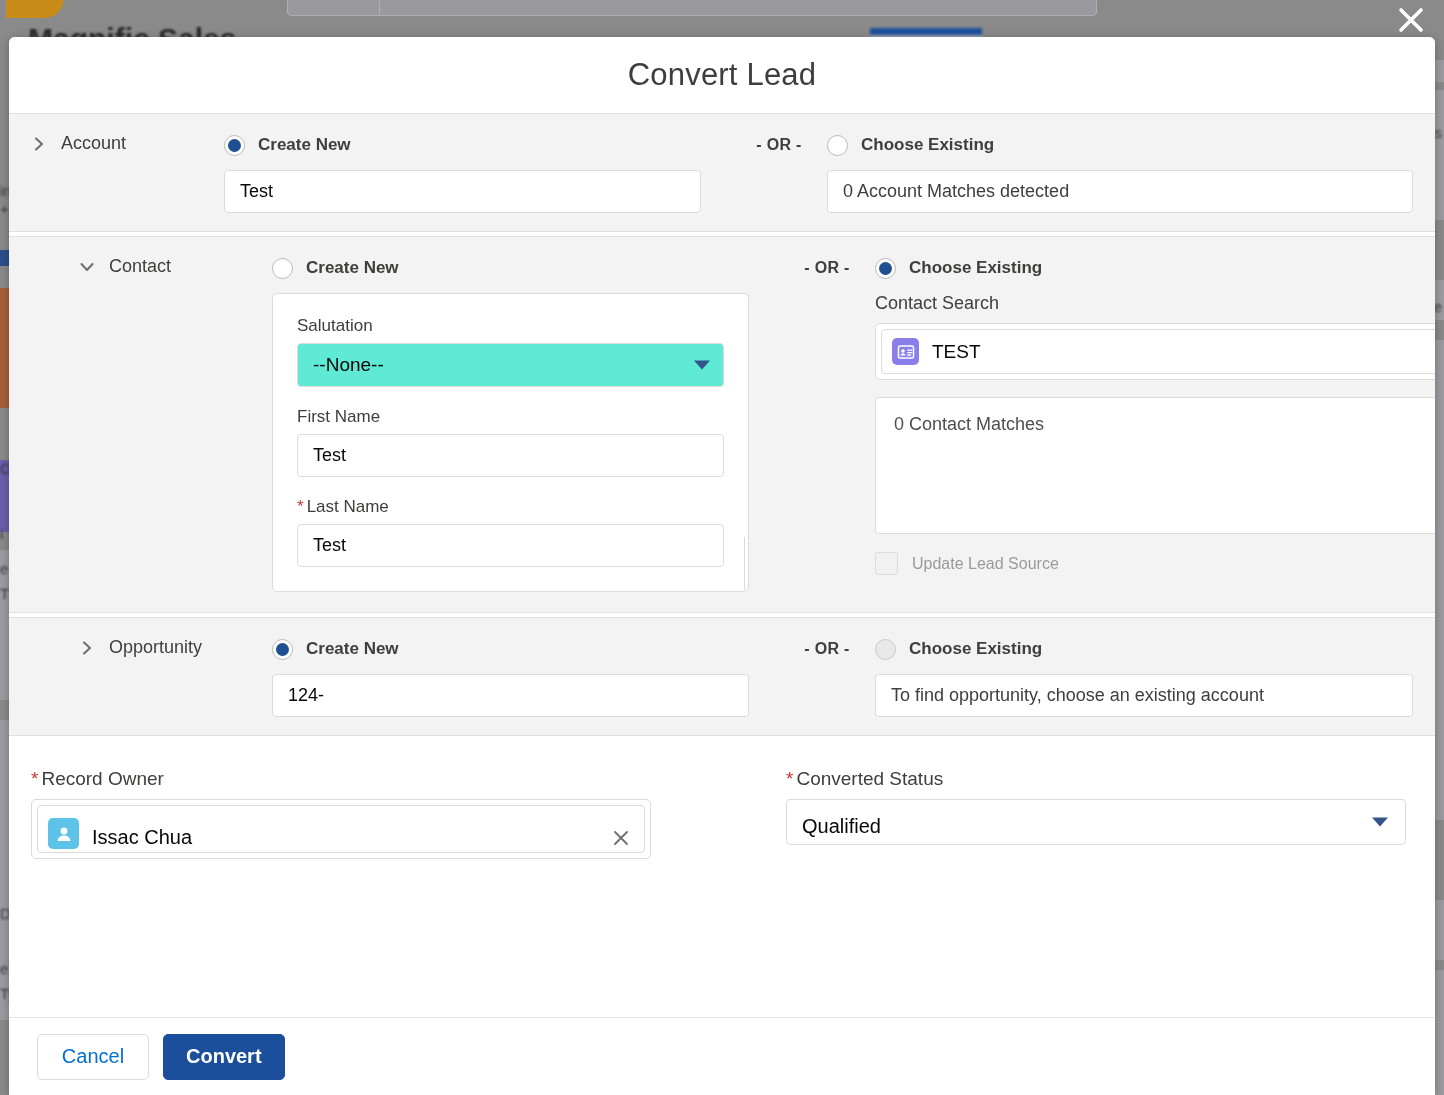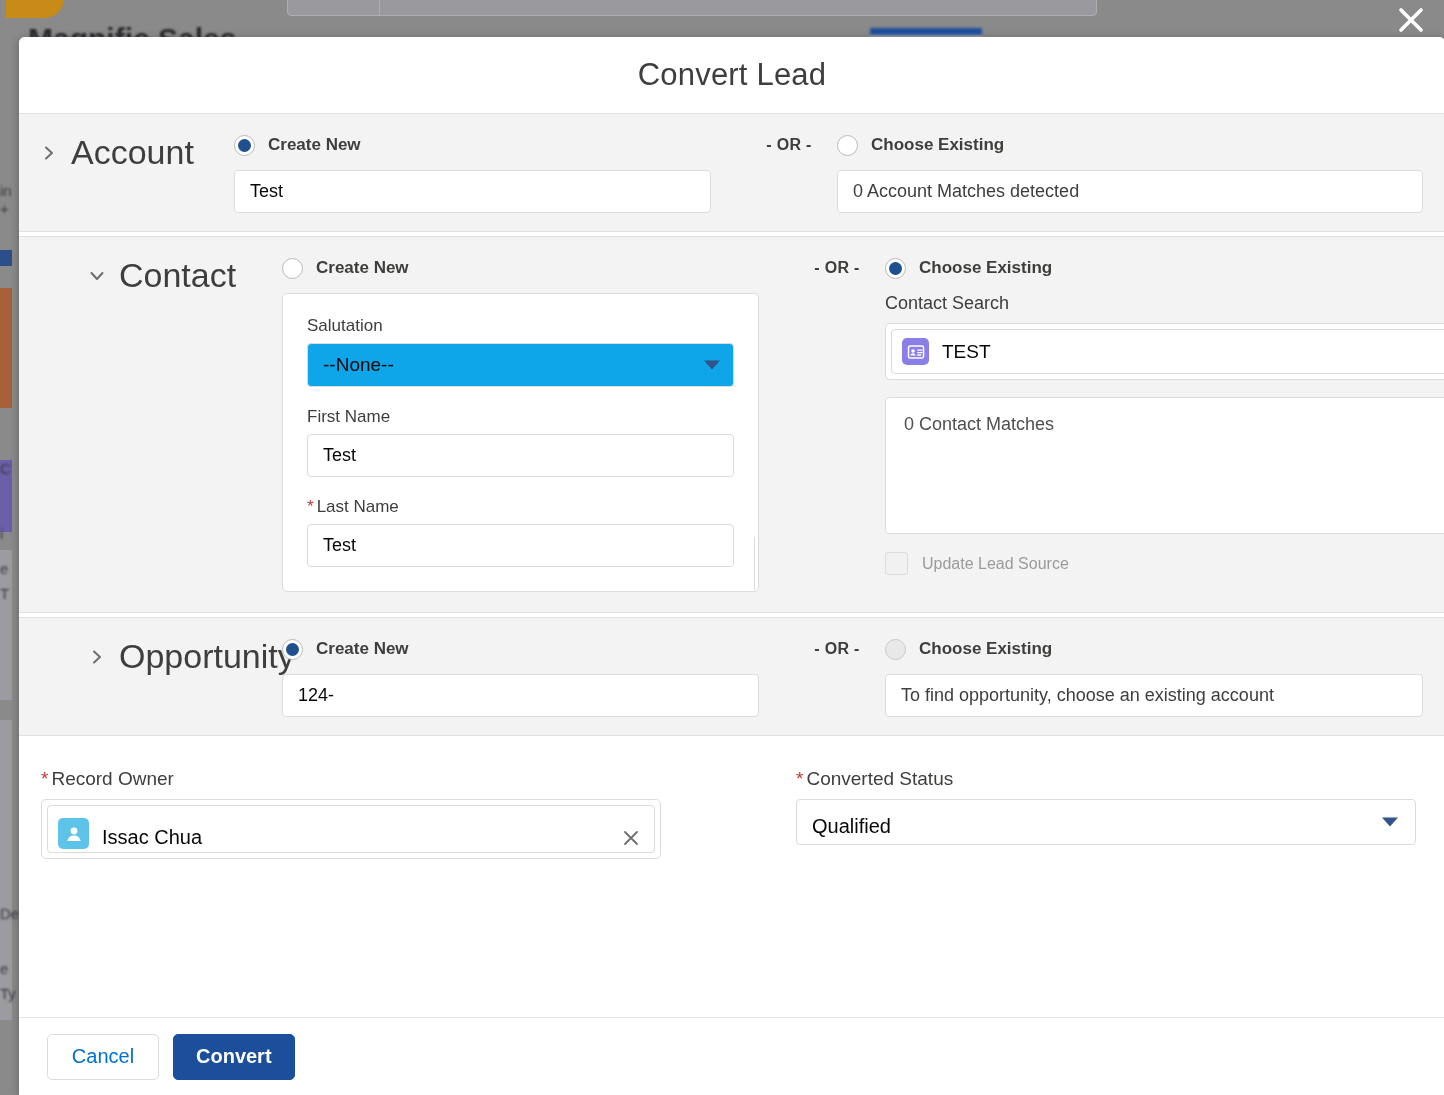--- a/index.html
+++ b/index.html
@@ -75,21 +75,21 @@
   #close-btn {
     position: absolute; right: 10px; top: 0px;
     width: 46px; height: 40px;
     display: flex; align-items: center; justify-content: center;
     cursor: pointer; z-index: 40;
   }
   #close-btn svg { display: block; }
 
   
   #modal {
-    position: absolute; left: 19px; top: 37px;
+    position: absolute; left: 9px; top: 37px;
     width: 1426px; height: 1058px;
     background: #ffffff;
     border-radius: 6px 6px 0 0;
     box-shadow: 0 2px 10px rgba(0,0,0,.28);
     overflow: hidden;
     display: flex; flex-direction: column;
     z-index: 20;
   }
   .modal-header {
     height: 76px; flex: 0 0 76px;
@@ -124,21 +124,21 @@
   .sec-heading {
     display: flex; align-items: center; gap: 14px;
     width: 193px; flex: 0 0 193px;
     padding-top: 1px;
   }
   .chev {
     width: 16px; height: 16px; flex: 0 0 16px;
     display: inline-block; cursor: pointer; color: #706e6b;
   }
   .sec-title {
-    font-size: 34px; font-weight: 400; color: #3e3e3c; white-space: nowrap;
+    font-size: 18px; font-weight: 400; color: #3e3e3c; white-space: nowrap;
   }
   .sec-left-content { flex: 1 1 auto; }
 
   .or-cell {
     width: 72px; flex: 0 0 72px;
     text-align: center; font-size: 16px; font-weight: 700; color: #3e3e3c;
     padding-top: 4px; letter-spacing: .3px;
   }
   .sec-right { flex: 1 1 auto; padding-left: 12px; }
 
@@ -192,21 +192,21 @@
     background: #fff; border: 1px solid #dddbda; border-radius: 5px;
     padding: 22px 24px 24px 24px;
   }
   .fld-label {
     font-size: 17px; color: #3e3e3c; margin-bottom: 7px; display: block;
   }
   .req-star { color: #c23934; margin-right: 3px; }
   .select-wrap { position: relative; }
   .select-box {
     width: 100%; height: 44px;
-    border: 1px solid #dddbda; border-radius: 4px; background: #0ea5e9;
+    border: 1px solid #dddbda; border-radius: 4px; background: #5eead4;
     font-size: 19px; color: #080707;
     display: flex; align-items: center; padding: 0 40px 0 15px;
   }
   .caret {
     position: absolute; right: 14px; top: 50%; transform: translateY(-50%);
     width: 0; height: 0;
     border-left: 8px solid transparent; border-right: 8px solid transparent;
     border-top: 9px solid #33548a;
     pointer-events: none;
   }

